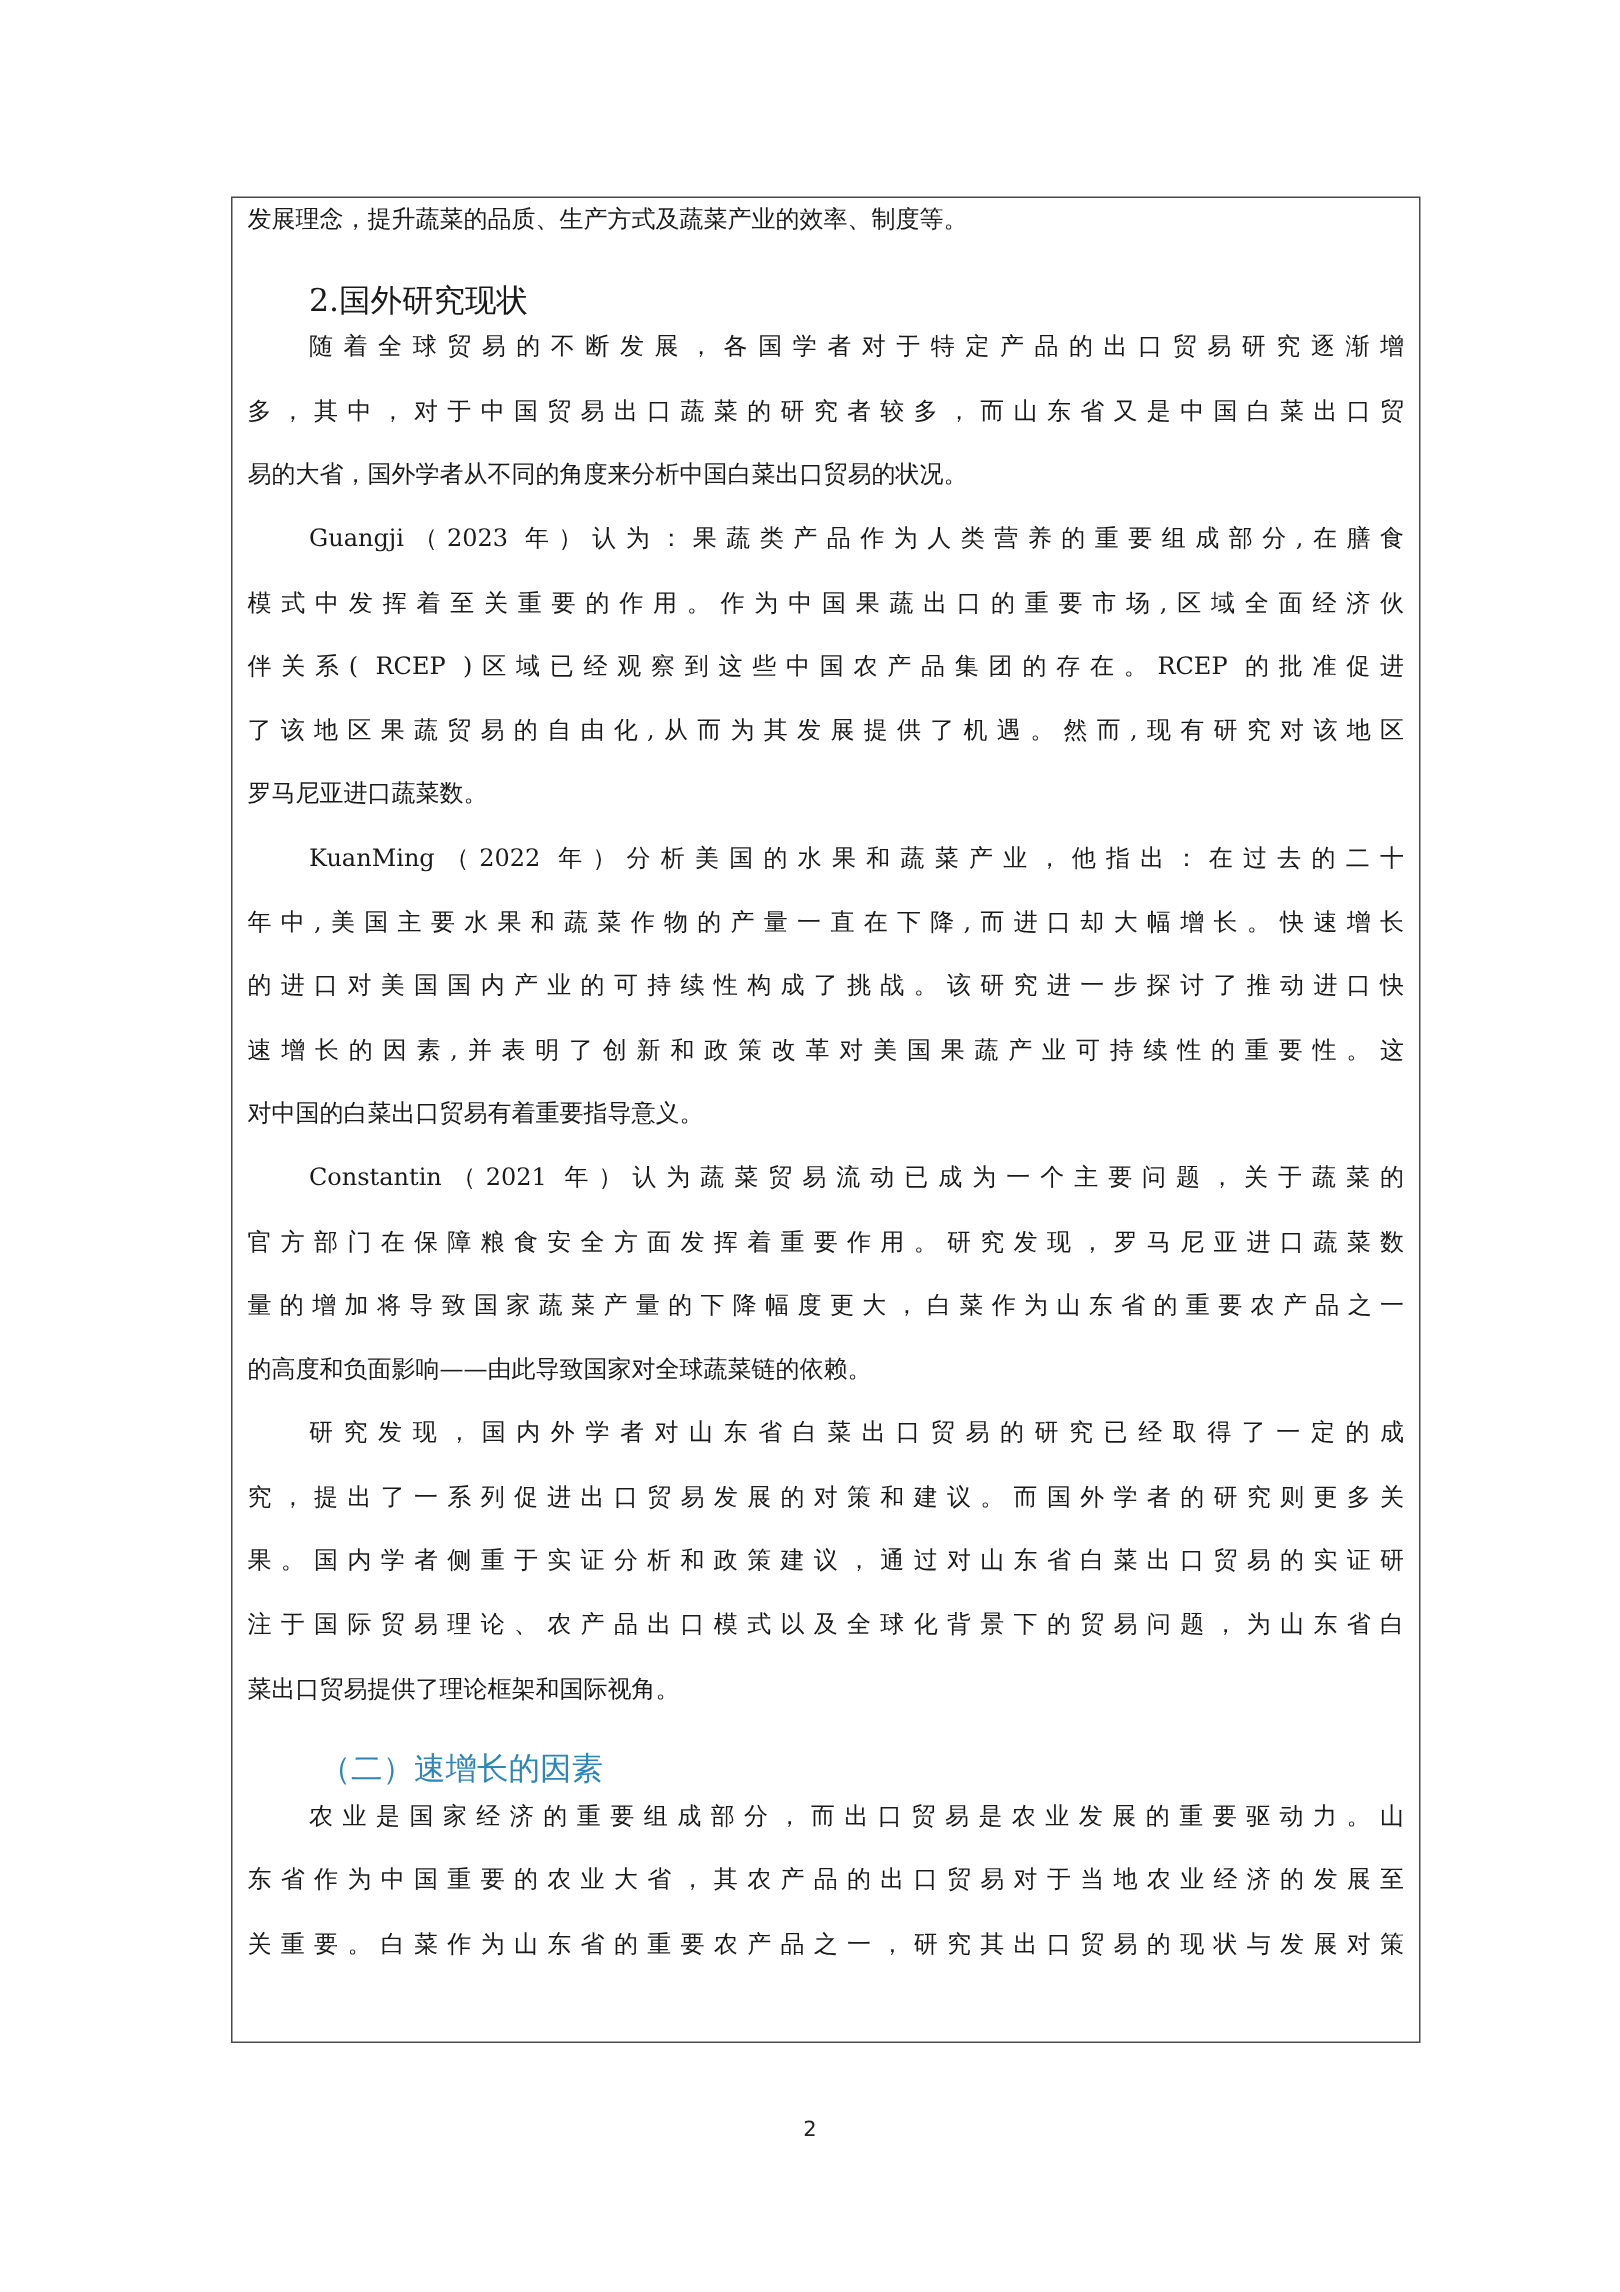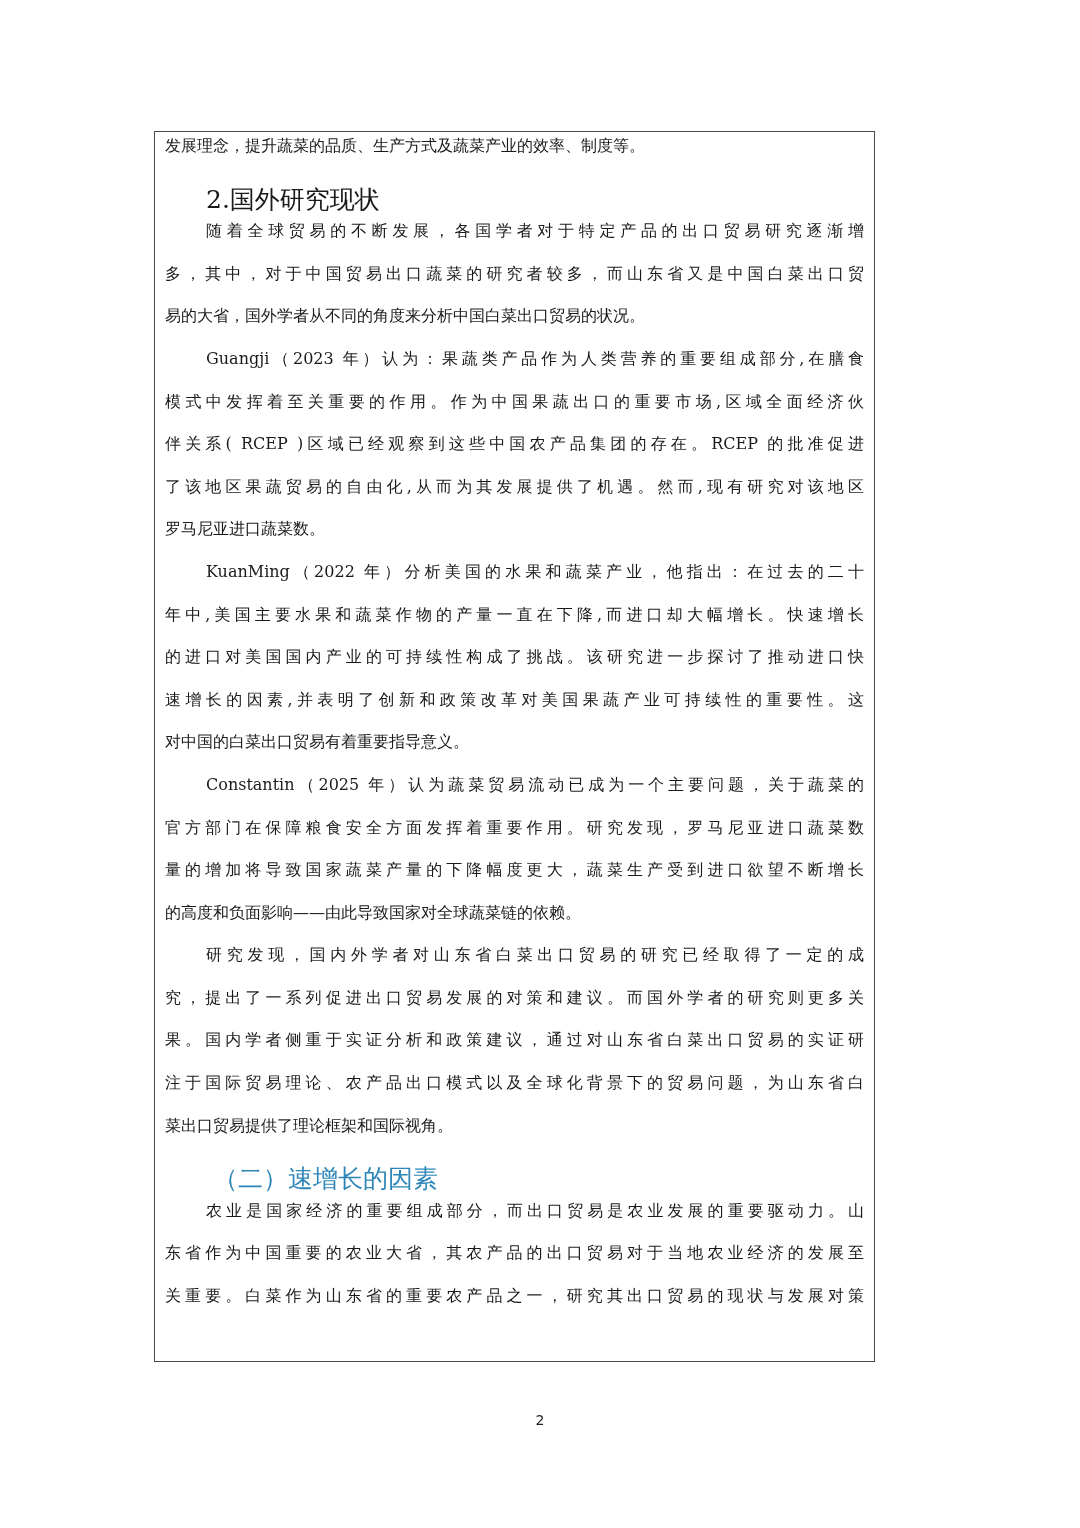--- a/index.html
+++ b/index.html
@@ -1,26 +1,26 @@
 <!DOCTYPE html>
 <html><head>
 <meta charset="utf-8">
 <style>
   html, body { margin: 0; padding: 0; background: #ffffff; }
   body { width: 1080px; height: 1528px; position: relative; overflow: hidden;
          font-family: "DejaVu Serif", "Liberation Serif", serif; color: #1a1a1a; }
   .page { position: absolute; left: 0; top: 0; width: 1080px; height: 1528px; background: #fff; }
-  .frame { position: absolute; left: 154px; top: 131px; width: 721px; height: 1231px;
+  .frame { position: absolute; left: 154px; top: 131px; width: 793px; height: 1231px;
            border: 1.5px solid #4a4a4a; box-sizing: border-box; }
   .content { position: absolute; left: 10px; top: 4px; right: 10px; }
   .line { display: block; height: 42.6px; white-space: nowrap; overflow: hidden;
           text-align: justify; text-align-last: justify; }
   .line.last { text-align-last: left; }
   .indent { padding-left: 41px; }
-  .heading { font-size: 25px; line-height: 42.6px; padding-left: 41px; white-space: nowrap; }
+  .heading { font-size: 21px; line-height: 42.6px; padding-left: 41px; white-space: nowrap; }
   .heading.blue { color: #2e86b8; padding-left: 48px; }
   .page-number { position: absolute; top: 1412px; left: 0; width: 1080px; text-align: center;
                  font-family: "DejaVu Sans", "Liberation Sans", sans-serif; font-size: 14px; color: #222; }
 </style>
 </head>
 <body>
 
 <div class="page">
   <div class="frame">
     <div class="content" id="content">
@@ -47,23 +47,23 @@
 
       <div>
         <span class="line indent">KuanMing（2022 年）分析美国的水果和蔬菜产业，他指出：在过去的二十</span>
         <span class="line">年中,美国主要水果和蔬菜作物的产量一直在下降,而进口却大幅增长。快速增长</span>
         <span class="line">的进口对美国国内产业的可持续性构成了挑战。该研究进一步探讨了推动进口快</span>
         <span class="line">速增长的因素,并表明了创新和政策改革对美国果蔬产业可持续性的重要性。这</span>
         <span class="line last">对中国的白菜出口贸易有着重要指导意义。</span>
       </div>
 
       <div>
-        <span class="line indent">Constantin（2025 年）认为蔬菜贸易流动已成为一个主要问题，关于蔬菜的</span>
+        <span class="line indent">Constantin（2021 年）认为蔬菜贸易流动已成为一个主要问题，关于蔬菜的</span>
         <span class="line">官方部门在保障粮食安全方面发挥着重要作用。研究发现，罗马尼亚进口蔬菜数</span>
-        <span class="line">量的增加将导致国家蔬菜产量的下降幅度更大，蔬菜生产受到进口欲望不断增长</span>
+        <span class="line">量的增加将导致国家蔬菜产量的下降幅度更大，白菜作为山东省的重要农产品之一</span>
         <span class="line last">的高度和负面影响——由此导致国家对全球蔬菜链的依赖。</span>
       </div>
 
       <div>
         <span class="line indent">研究发现，国内外学者对山东省白菜出口贸易的研究已经取得了一定的成</span>
         <span class="line">究，提出了一系列促进出口贸易发展的对策和建议。而国外学者的研究则更多关</span>
         <span class="line">果。国内学者侧重于实证分析和政策建议，通过对山东省白菜出口贸易的实证研</span>
         <span class="line">注于国际贸易理论、农产品出口模式以及全球化背景下的贸易问题，为山东省白</span>
         <span class="line last">菜出口贸易提供了理论框架和国际视角。</span>
       </div>

